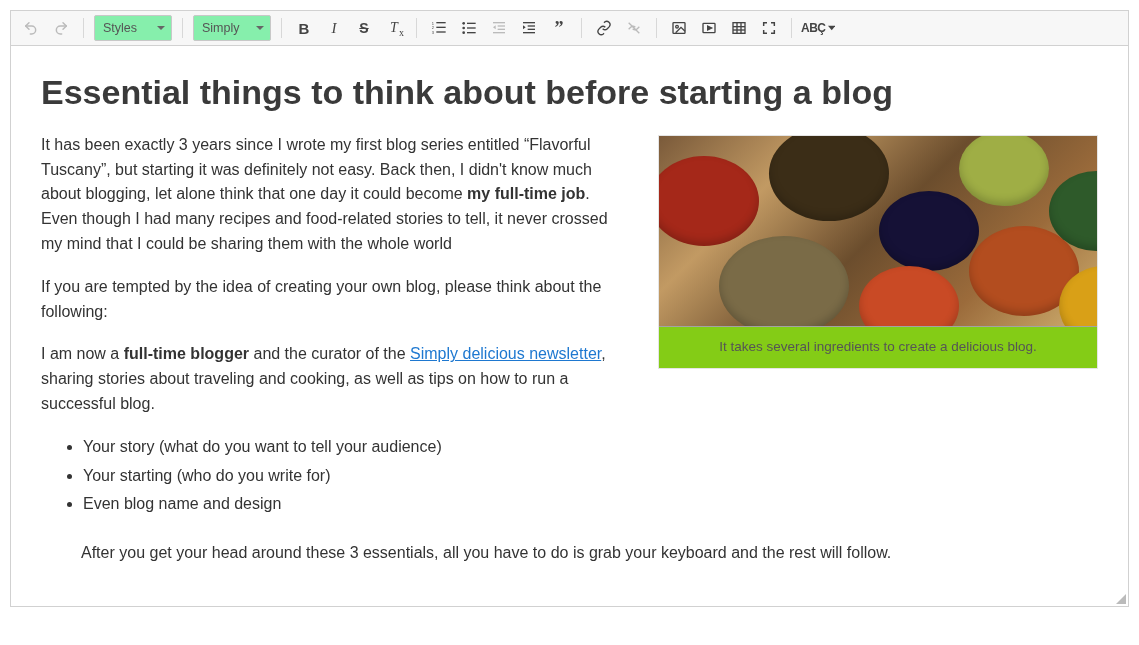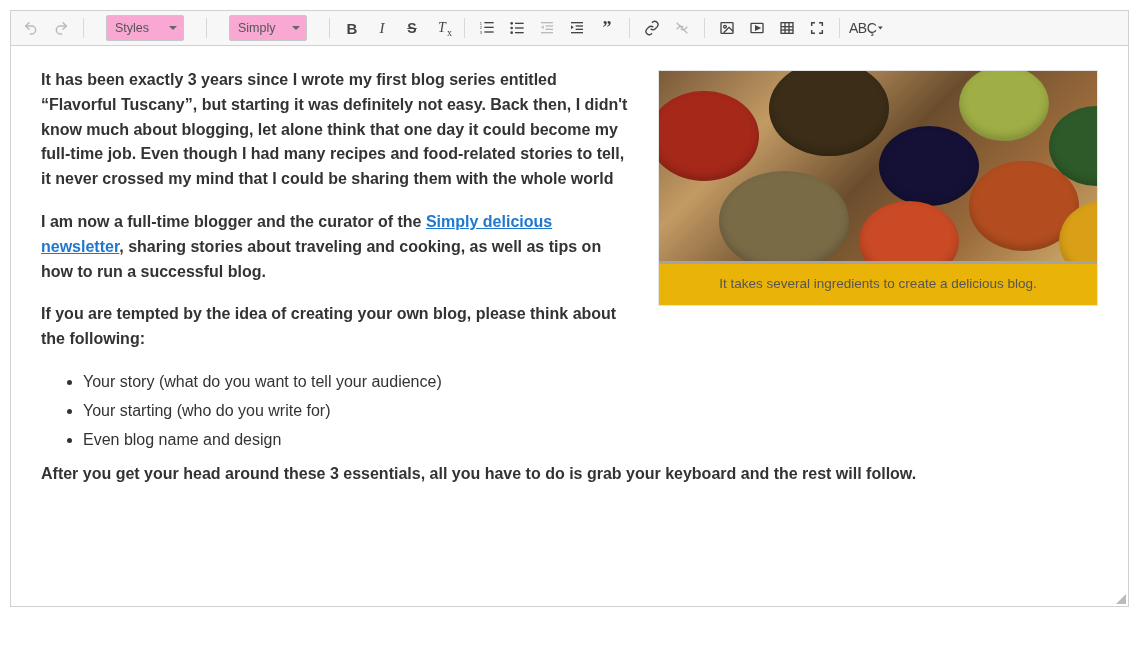--- a/index.html
+++ b/index.html
@@ -40,23 +40,23 @@
   .tb-btn.disabled { color: #bbb; cursor: default; }
   .tb-sep {
     width: 1px;
     height: 20px;
     background: #d8d8d8;
     margin: 0 6px;
   }
   .tb-combo {
     height: 26px;
     border: 1px solid #c8c8c8;
-    background: #f9a8d4;
+    background: #86efac;
     padding: 0 20px 0 8px;
-    margin: 0 14px;
+    margin: 0 2px;
     display: inline-flex;
     align-items: center;
     position: relative;
     cursor: pointer;
     font-size: 12.5px;
     color: #555;
     border-radius: 2px;
     min-width: 78px;
   }
   .tb-combo::after {
@@ -101,31 +101,31 @@
     position: relative;
     overflow: hidden;
   }
   
   .bowl {
     position: absolute;
     border-radius: 50%;
     box-shadow: inset 0 -4px 8px rgba(0,0,0,.2);
   }
   .caption {
-    background: #eab308;
+    background: #84cc16;
     padding: 10px;
     font-size: 13.5px;
     text-align: center;
     color: #555;
-    border-top: 3px solid #a3a3a3;
-  }
-  .para { margin: 0 0 18px 0; max-width: 600px; font-weight: bold; }
+    border-top: 1px solid #a3a3a3;
+  }
+  .para { margin: 0 0 18px 0; max-width: 600px; }
   .para.wide { max-width: none; }
   a.inline-link { color: #1e78d0; text-decoration: underline; }
-  ul.doc-list { margin: 4px 0 10px 0; padding-left: 42px; }
+  ul.doc-list { margin: 4px 0 24px 0; padding-left: 42px; }
   ul.doc-list li { margin: 4px 0; }
   .resize-handle {
     position: absolute;
     right: 2px;
     bottom: 2px;
     width: 0; height: 0;
     border-right: 10px solid #bbb;
     border-top: 10px solid transparent;
     cursor: nwse-resize;
   }
@@ -255,29 +255,30 @@
     </span>
     <span class="tb-btn">
       <svg viewBox="0 0 24 24" fill="none" stroke="currentColor" stroke-width="2.2">
           <path d="M4 9V4h5M20 9V4h-5M4 15v5h5M20 15v5h-5"></path>
         </svg>
     </span>
 
     <span class="tb-sep"></span>
 
     <span class="tb-btn" style="width:36px;">
-      <span style="font-size:14px;font-weight:400;letter-spacing:-0.5px;">ABÇ</span>
+      <span style="font-size:12px;font-weight:700;letter-spacing:-0.5px;">ABÇ</span>
       <svg viewBox="0 0 10 10" width="8" height="8" style="margin-left:2px;">
           <polygon points="0,2 10,2 5,8" fill="currentColor"></polygon>
         </svg>
     </span>
   </div>
 
   <div class="content">
 
+    <h1 class="doc-title">Essential things to think about before starting a blog</h1>
 
     <div class="figure">
       <div class="img-wrap">
 
         <span class="bowl" style="left:-10px;top:20px;width:110px;height:90px;background:#a52819;"></span>
         <span class="bowl" style="left:110px;top:-10px;width:120px;height:95px;background:#3b2d17;"></span>
         <span class="bowl" style="left:220px;top:55px;width:100px;height:80px;background:#151136;"></span>
         <span class="bowl" style="left:60px;top:100px;width:130px;height:100px;background:#7a6b47;"></span>
         <span class="bowl" style="left:300px;top:-5px;width:90px;height:75px;background:#9fae45;"></span>
         <span class="bowl" style="left:310px;top:90px;width:110px;height:90px;background:#b34d1f;"></span>
@@ -285,29 +286,29 @@
         <span class="bowl" style="left:200px;top:130px;width:100px;height:80px;background:#c94a25;"></span>
         <span class="bowl" style="left:400px;top:130px;width:90px;height:80px;background:#d9a017;"></span>
       </div>
       <div class="caption">It takes several ingredients to create a delicious blog.</div>
     </div>
 
     <p class="para">
       <span>It has been exactly 3 years since I wrote my first blog series entitled “Flavorful Tuscany”, but starting it was definitely not easy. Back then, I didn't know much about blogging, let alone think that one day it could become </span><strong>my full-time job</strong><span>. Even though I had many recipes and food-related stories to tell, it never crossed my mind that I could be sharing them with the whole world</span>
     </p>
 
+    <p class="para">If you are tempted by the idea of creating your own blog, please think about the following:</p>
+
     <p class="para">
       <span>I am now a </span><strong>full-time blogger</strong><span> and the curator of the </span><a href="#" class="inline-link">Simply delicious newsletter</a><span>, sharing stories about traveling and cooking, as well as tips on how to run a successful blog.</span>
     </p>
-
-    <p class="para">If you are tempted by the idea of creating your own blog, please think about the following:</p>
 
     <ul class="doc-list">
       <li>Your story (what do you want to tell your audience)</li>
       <li>Your starting (who do you write for)</li>
       <li>Even blog name and design</li>
     </ul>
 
-    <p class="para wide" style="clear:both;">After you get your head around these 3 essentials, all you have to do is grab your keyboard and the rest will follow.</p>
+    <p class="para wide" style="clear:both;margin-left:40px;">After you get your head around these 3 essentials, all you have to do is grab your keyboard and the rest will follow.</p>
 
     <div class="resize-handle"></div>
   </div>
 </div>
 
 </body></html>

